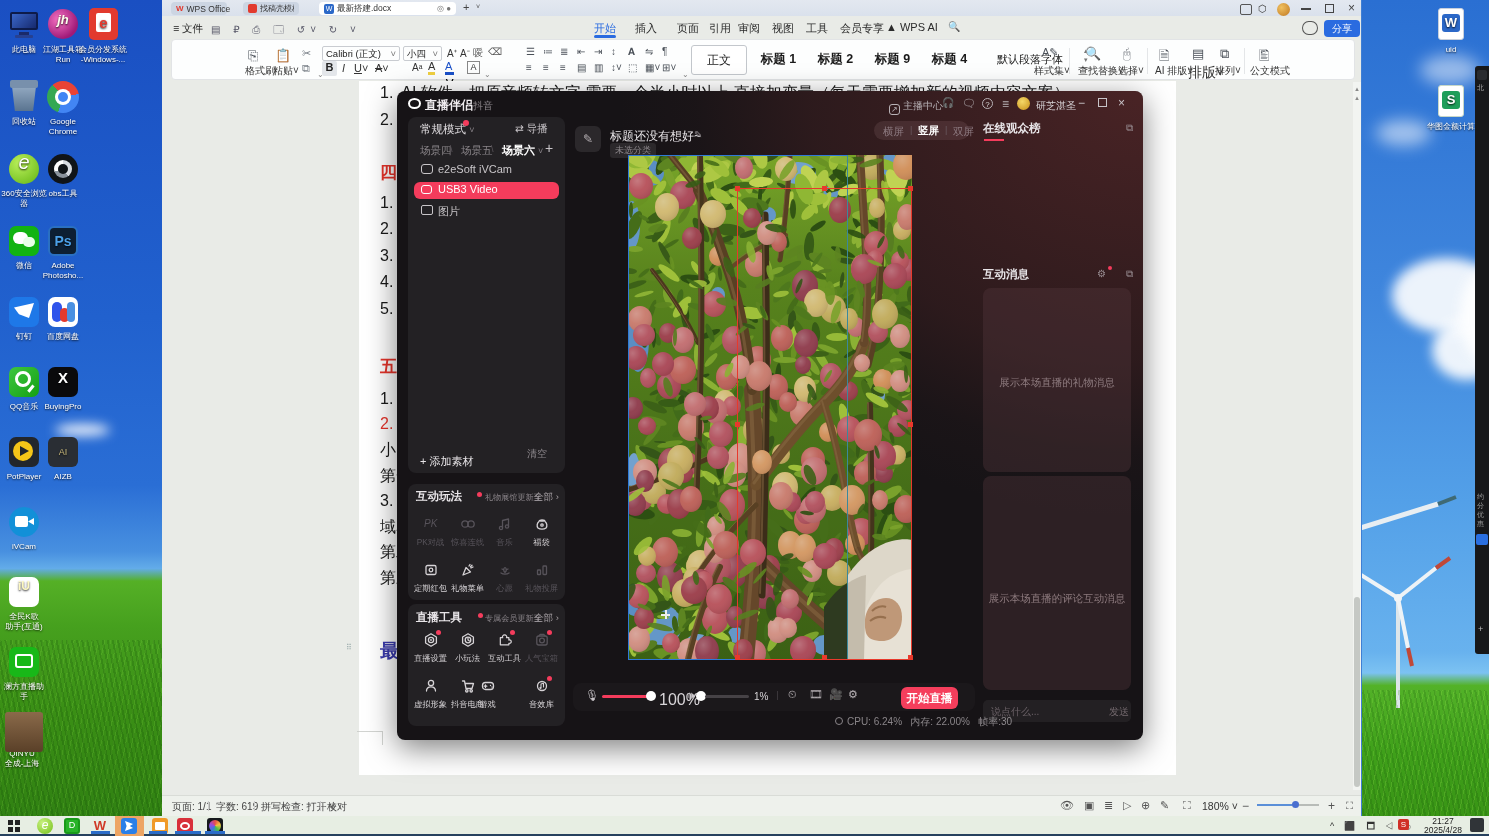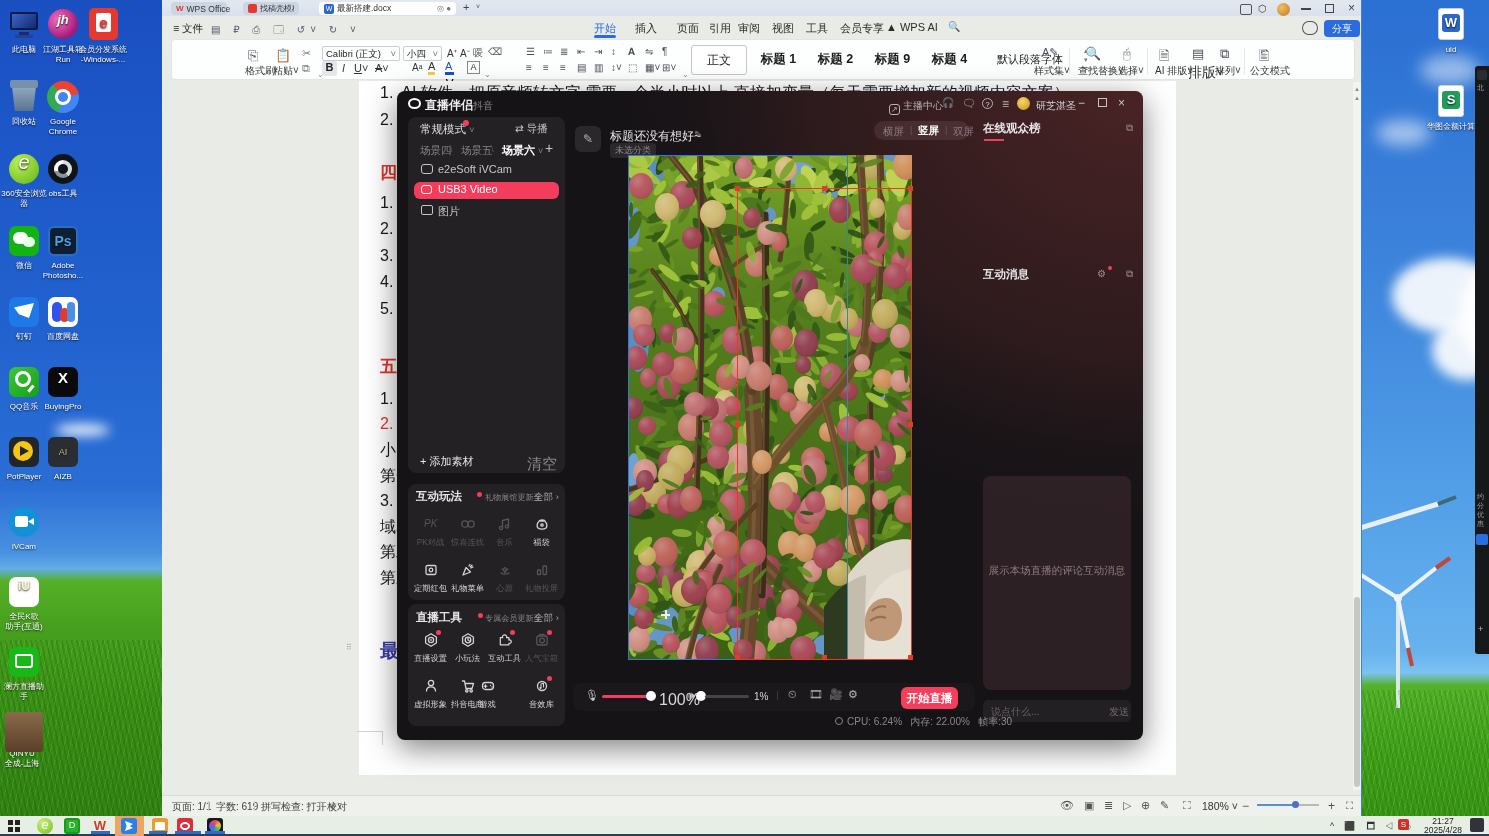--- a/index.html
+++ b/index.html
@@ -365,21 +365,21 @@
 <div class="ab" style="left:17px;top:91px;width:145px;height:17px;background:#f43c5c;border-radius:6px"></div>
 <div class="ab" style="left:24px;top:94px;">
       <div style="width:11px;height:9px;border:1.3px solid #fff;border-radius:3px"></div>
     </div>
 <div class="ab" style="left:41px;top:92px;font-size:11px;color:#fff">USB3 Video</div>
 <div class="ab" style="left:24px;top:114px;">
       <div style="width:12px;height:10px;border:1.3px solid #c8c5c8;border-radius:2px"></div>
     </div>
 <div class="ab" style="left:41px;top:113px;font-size:11px;color:#c8c5c8">图片</div>
 <div class="ab" style="left:23px;top:363px;font-size:11px;color:#e8e5e8">+ 添加素材</div>
-<div class="ab" style="left:130px;top:364px;font-size:15px;color:#8a8589">清空</div>
+<div class="ab" style="left:130px;top:356px;font-size:10px;color:#8a8589">清空</div>
 <div class="pan" style="left:11px;top:393px;width:157px;height:116px"></div>
 <div class="ab" style="left:19px;top:398px;font-size:11.5px;color:#e8e5e8;font-weight:bold">互动玩法</div>
 <div class="rdot" style="left:80px;top:401px;width:5px;height:5px"></div>
 <div class="ab" style="left:88px;top:400px;font-size:9px;color:#8a8489;transform:scale(.9);transform-origin:left">礼物展馆更新至</div>
 <div class="ab" style="left:137px;top:400px;font-size:9.5px;color:#a8a2a6">全部 ›</div>
 <div class="gi dim" style="left:15px;top:425px">
       <div class="gico"><svg width="16" height="16" viewBox="0 0 16 16" fill="none" stroke="#57535a" stroke-width="1.3" stroke-linecap="round" stroke-linejoin="round">
           <text x="1" y="11" font-size="10" font-style="italic" fill="#57535a" stroke="none" font-family="Liberation Sans">PK</text>
         </svg></div>
       <div class="glab">PK对战</div>
@@ -1898,22 +1898,25 @@
 <div class="ab" style="left:504px;top:596px;width:57px;height:22px;background:#f53e5c;border-radius:6px;color:#fff;font-size:11.5px;font-weight:bold;text-align:center;line-height:22px">开始直播</div>
 <div class="ab" style="left:438px;top:626px;width:8px;height:8px;border:1.2px solid #8a8589;border-radius:50%"></div>
 <div class="ab" style="left:450px;top:624px;font-size:10px;color:#8a8589">CPU: 6.24%&nbsp;&nbsp; 内存: 22.00%&nbsp;&nbsp; 帧率:30</div>
 <div class="ab" style="left:586px;top:30px;font-size:11.5px;color:#e8e5e8;font-weight:bold">在线观众榜</div>
 <div class="ab" style="left:587px;top:48px;width:20px;height:2px;background:#f43c5c"></div>
 <div class="ab" style="left:729px;top:31px;font-size:10px;color:#9a8f94">⧉</div>
 <div class="ab" style="left:586px;top:176px;font-size:11.5px;color:#e8e5e8;font-weight:bold">互动消息</div>
 <div class="ab" style="left:700px;top:177px;font-size:10px;color:#9a8f94">⚙</div>
 <div class="rdot" style="left:711px;top:175px;width:4px;height:4px"></div>
 <div class="ab" style="left:729px;top:177px;font-size:10px;color:#9a8f94">⧉</div>
+<div class="rp" style="top:197px;height:184px">
+      <div style="margin-top:88px">展示本场直播的礼物消息</div>
+    </div>
 <div class="rp" style="top:385px;height:214px">
-      <div style="margin-top:88px">展示本场直播的评论互动消息</div>
+      <div style="margin-top:116px">展示本场直播的评论互动消息</div>
     </div>
 <div class="ab" style="left:586px;top:609px;width:148px;height:22px;background:rgba(255,255,255,.06);border-radius:5px"></div>
 <div class="ab" style="left:594px;top:614px;font-size:10px;color:#6a6066">说点什么...</div>
 <div class="ab" style="left:712px;top:614px;font-size:10px;color:#73686d">发送</div>
 </div>
 <div class="ab" id="taskbar"></div>
 <div class="ab" style="left:0;top:834px;width:1489px;height:2px;background:#26415e"></div>
 <div class="ab" style="left:8px;top:820px;width:5px;height:5px;background:#222;box-shadow:7px 0 #222,0 7px #222,7px 7px #222"></div>
 <div class="tic" style="left:37px;background:radial-gradient(circle at 35% 30%,#c8f080,#74c018);border-radius:50%;color:#fff;font-size:12px;line-height:15px;font-style:italic;text-align:center">e</div>
 <div class="tic" style="left:64px;background:#28b428;border-radius:3px;border:2px solid #1a9a1a;color:#fff;font-size:9px;line-height:11px;text-align:center">D</div>

